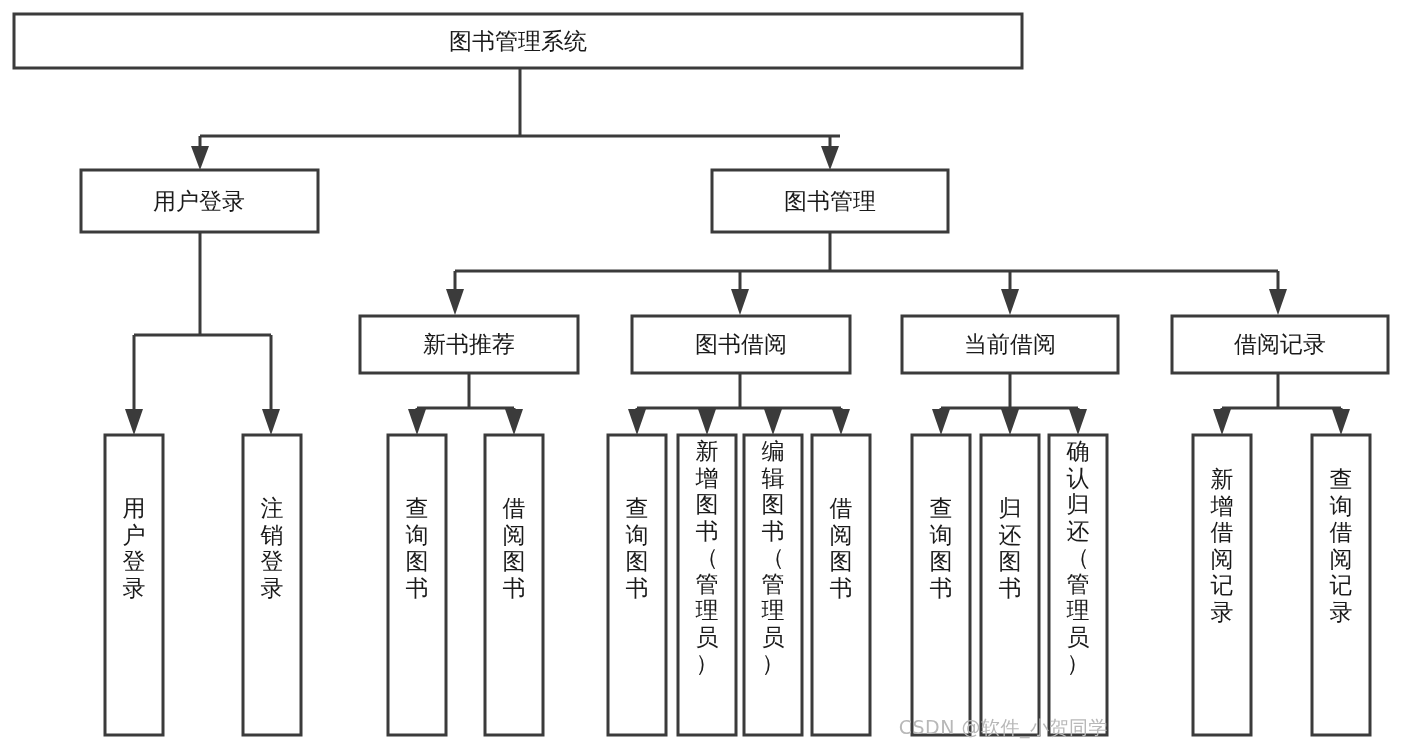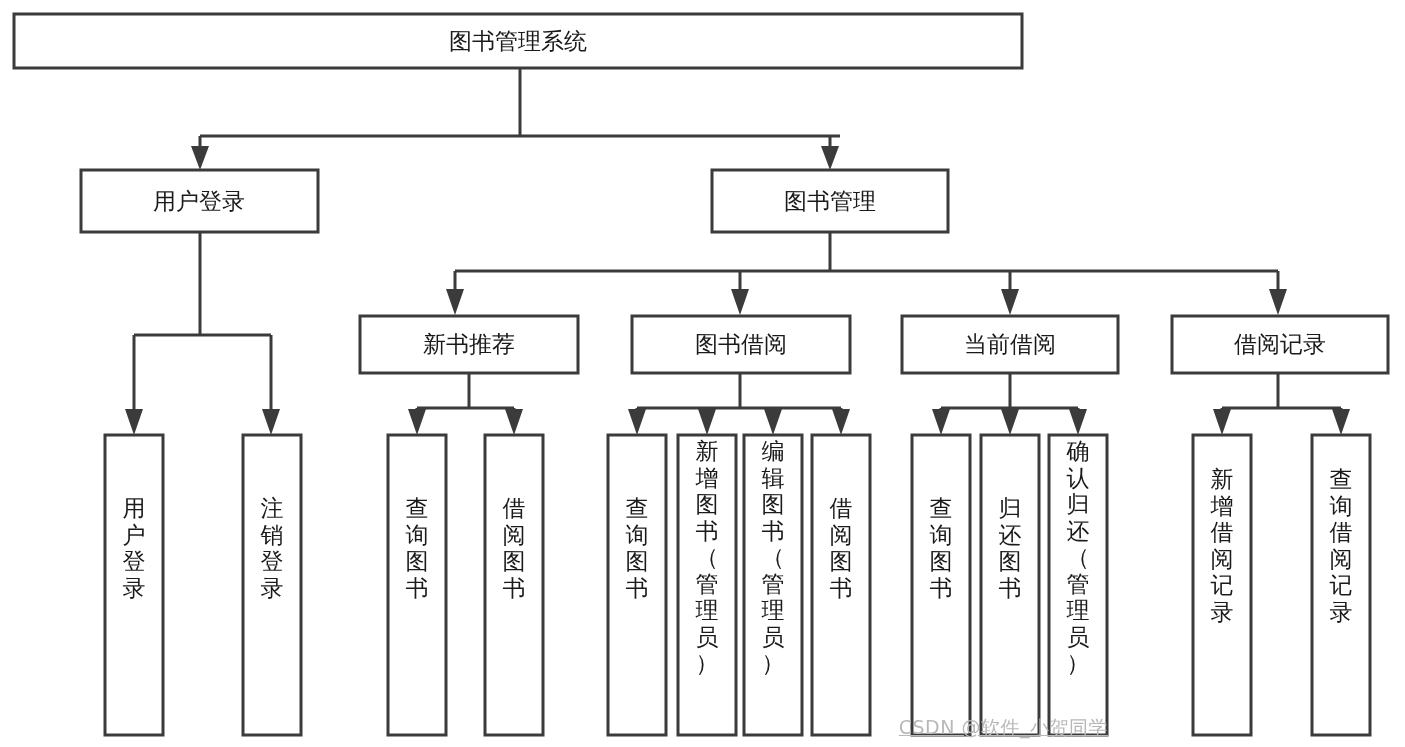--- a/index.html
+++ b/index.html
@@ -56,21 +56,20 @@
   }
   .watermark-text {
     position: absolute;
     right: 8px;
     bottom: 6px;
     font-family: "DejaVu Sans", "Liberation Sans", sans-serif;
     font-size: 19px;
     color: #b8b8b8;
     white-space: nowrap;
     letter-spacing: 0.5px;
-    text-decoration: underline;
   }
 </style>
 </head>
 <body>
 
 <div id="diagram-root">
   <svg class="flow" viewBox="0 0 1405 747" xmlns="http://www.w3.org/2000/svg">
 
     <g>
       <path class="connector" d="M 520 68 L 520 136"></path>

